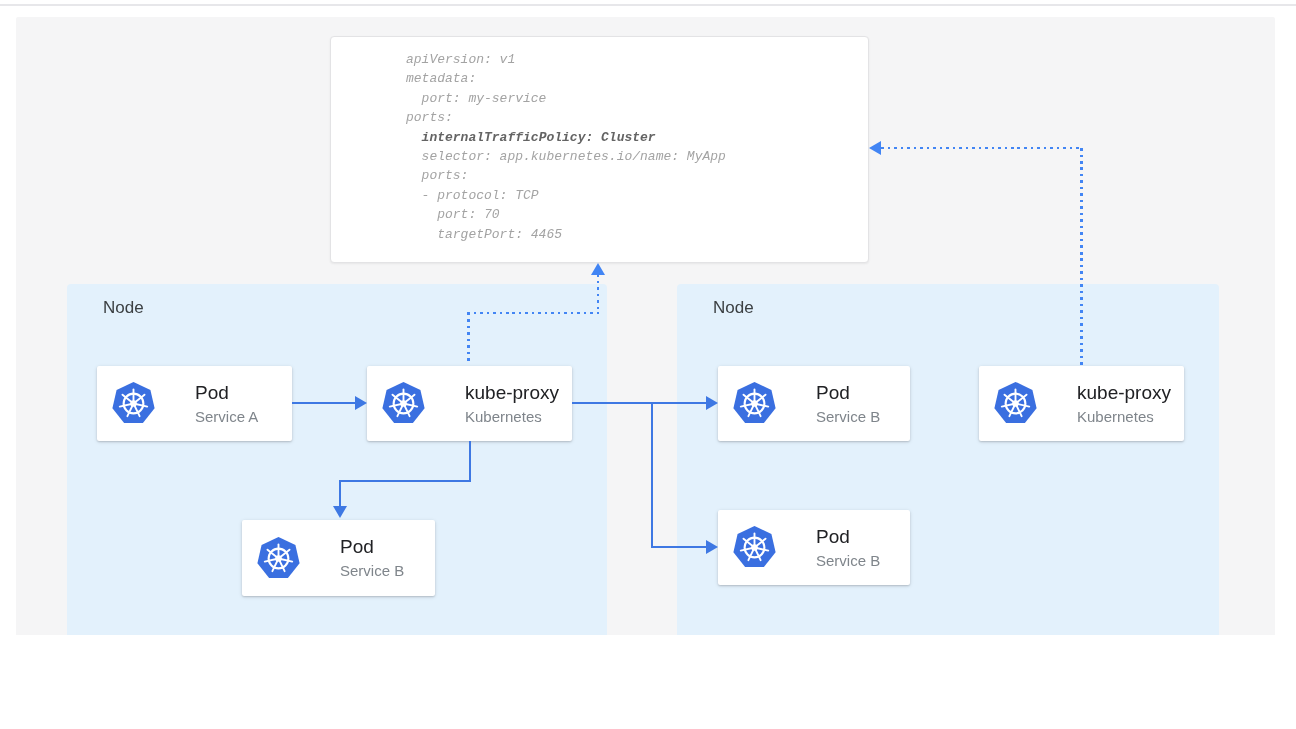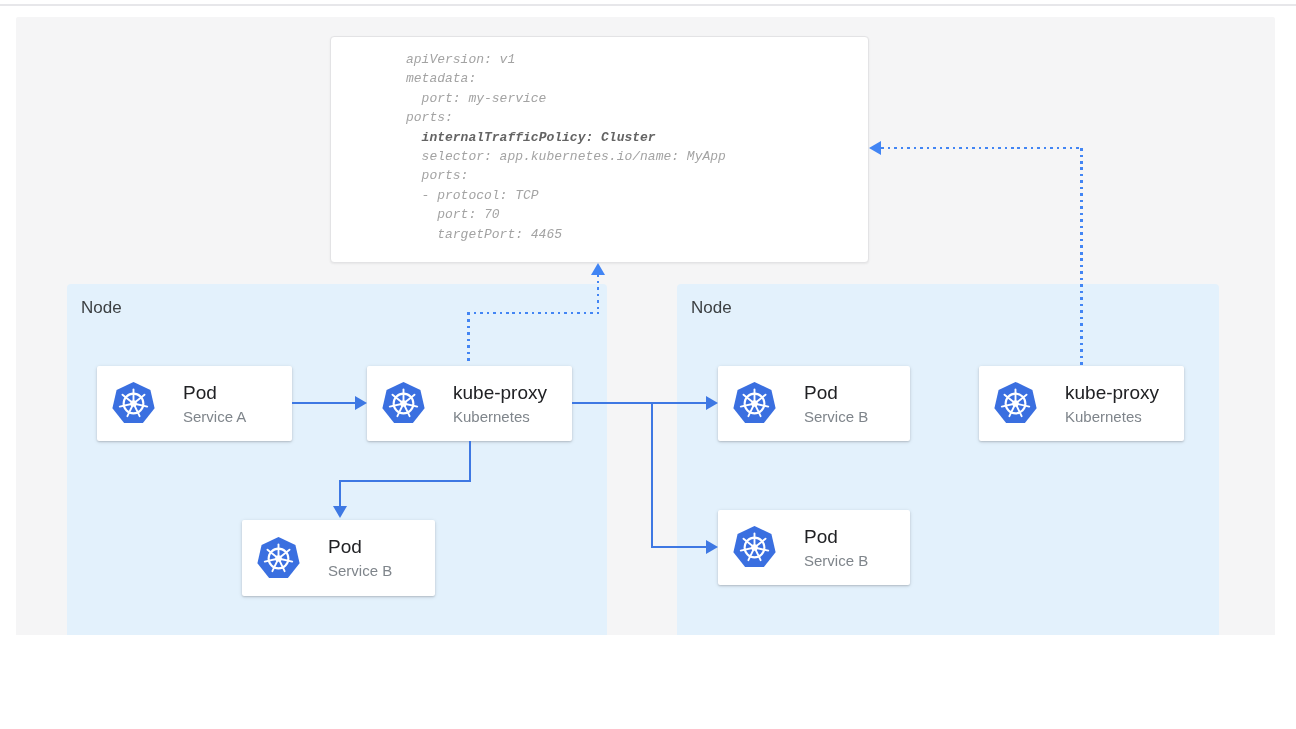--- a/index.html
+++ b/index.html
@@ -33,30 +33,30 @@
     font-family:"Liberation Mono",monospace;font-style:italic;
     font-size:13px;line-height:19.4px;height:19.4px;
     color:var(--yaml-reg);white-space:pre;
   }
   .yline b{font-weight:700;color:var(--yaml-bold);}
 
   
   .node{position:absolute;top:284px;height:374px;background:var(--node-bg);border-radius:4px;}
   .node-left{left:67px;width:540px;}
   .node-right{left:677px;width:542px;}
-  .node-label{position:absolute;left:14px;top:14px;font-size:17px;color:#3c4043;}
+  .node-label{position:absolute;left:36px;top:14px;font-size:17px;color:#3c4043;}
 
   
   .card{
     position:absolute;background:#ffffff;border-radius:2px;
     box-shadow:0 1px 2px rgba(0,0,0,.16),0 1px 4px rgba(0,0,0,.10);
     display:flex;align-items:center;padding-left:13px;
   }
   .card .k8s-icon{width:47px;height:47px;flex:0 0 47px;}
-  .card .ctext{margin-left:26px;}
+  .card .ctext{margin-left:38px;}
   .card .ctitle{font-size:19px;line-height:25px;color:var(--title);}
   .card .csub{font-size:15px;line-height:23px;color:var(--subtitle);}
 
   #card-pod-a          {left:97px; top:366px;width:195px;height:75px;}
   #card-kube-proxy-left{left:367px;top:366px;width:205px;height:75px;}
   #card-pod-b-left     {left:242px;top:520px;width:193px;height:76px;}
   #card-pod-b-right-top{left:718px;top:366px;width:192px;height:75px;}
   #card-pod-b-right-bot{left:718px;top:510px;width:192px;height:75px;}
   #card-kube-proxy-right{left:979px;top:366px;width:205px;height:75px;}
 

